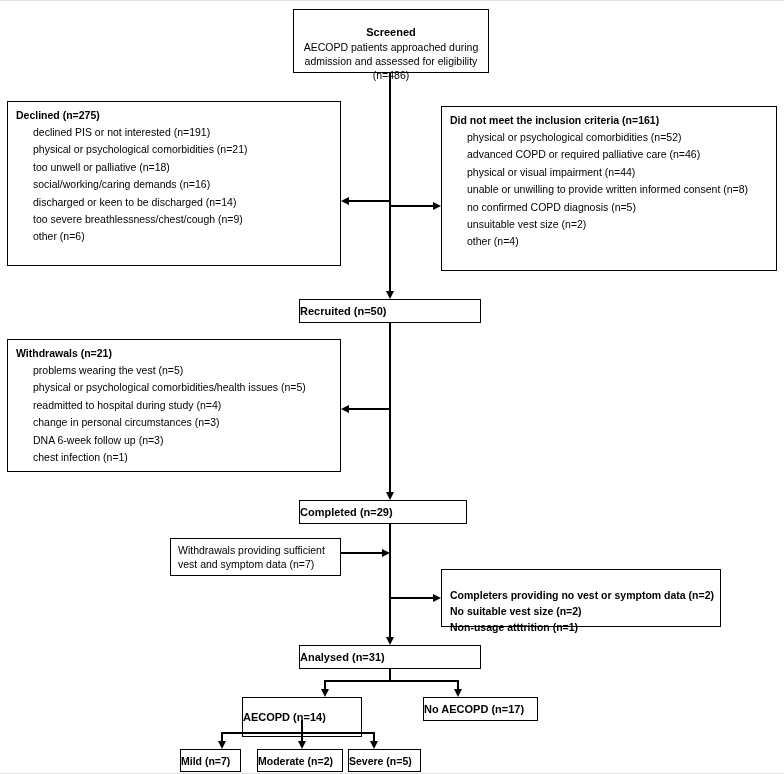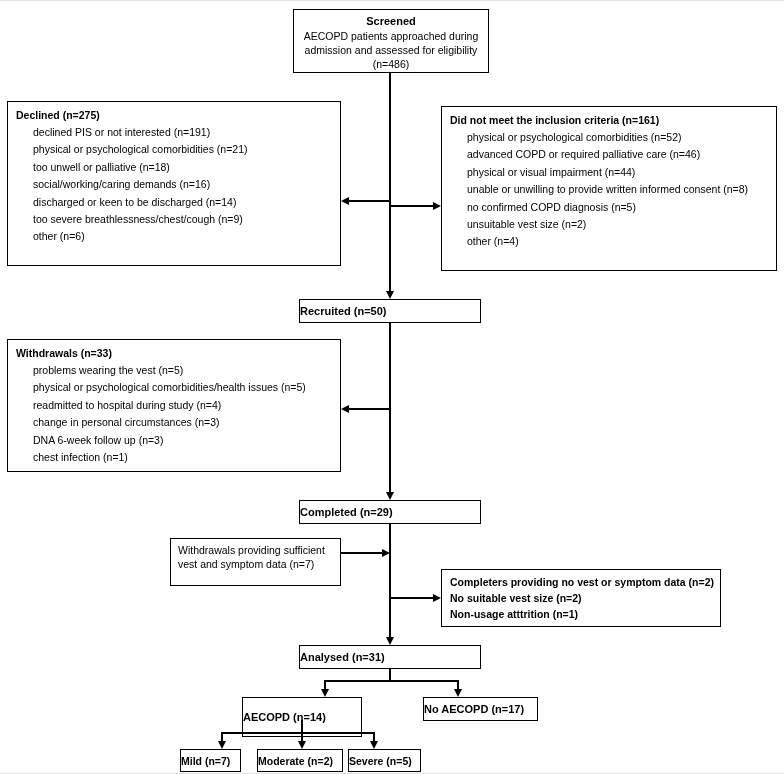--- a/index.html
+++ b/index.html
@@ -16,31 +16,31 @@
   }
   .list-box { font-size:10.5px; padding:5px 16px 4px 8px; }
   .list-header { font-weight:bold; line-height:17px; white-space:nowrap; }
   .list-item { padding-left:17px; line-height:17.4px; white-space:nowrap; }
   .line { position:absolute; background:#000; }
   .arrow { position:absolute; width:0; height:0; }
   .arrow.down  { border-left:4.5px solid transparent; border-right:4.5px solid transparent; border-top:8px solid #000; }
   .arrow.left  { border-top:4.5px solid transparent; border-bottom:4.5px solid transparent; border-right:8px solid #000; }
   .arrow.right { border-top:4.5px solid transparent; border-bottom:4.5px solid transparent; border-left:8px solid #000; }
 
-  #screened { left:293px; top:8px; width:196px; height:64px; text-align:center; padding-top:4px; font-size:10.5px; line-height:14px; }
+  #screened { left:293px; top:8px; width:196px; height:64px; text-align:center; padding-top:15px; font-size:10.5px; line-height:14px; }
   #screened .b-title { font-weight:bold; font-size:11px; line-height:15px; }
 
   #declined    { left:7px;   top:100px; width:334px; height:165px; }
   #notmeet     { left:441px; top:105px; width:336px; height:165px; }
   #recruited   { left:299px; top:298px; width:182px; height:24px; }
   #withdrawals { left:7px;   top:338px; width:334px; height:133px; }
-  #completed   { left:299px; top:499px; width:182px; height:24px; }
-  #wdprov      { left:170px; top:537px; width:171px; height:48px; font-size:10.5px; line-height:14px; padding:4px 7px; }
+  #completed   { left:299px; top:499px; width:168px; height:24px; }
+  #wdprov      { left:170px; top:537px; width:171px; height:38px; font-size:10.5px; line-height:14px; padding:4px 7px; }
   #wdprov div  { white-space:nowrap; }
-  #completers  { left:441px; top:568px; width:280px; height:58px; font-size:10.5px; font-weight:bold; line-height:16px; padding:4px 8px; }
+  #completers  { left:441px; top:568px; width:280px; height:58px; font-size:10.5px; font-weight:bold; line-height:16px; padding:17px 8px; }
   #completers div { white-space:nowrap; }
   #analysed    { left:299px; top:644px; width:182px; height:24px; }
   #aecopd      { left:242px; top:696px; width:120px; height:40px; }
   #noaecopd    { left:423px; top:696px; width:115px; height:24px; }
   #mild        { left:180px; top:748px; width:61px;  height:23px; font-size:10.5px; }
   #moderate    { left:257px; top:748px; width:86px;  height:23px; font-size:10.5px; }
   #severe      { left:348px; top:748px; width:73px;  height:23px; font-size:10.5px; }
 </style>
 </head>
 <body>
@@ -74,21 +74,21 @@
     <div class="list-item">no confirmed COPD diagnosis (n=5)</div>
     <div class="list-item">unsuitable vest size (n=2)</div>
     <div class="list-item">other (n=4)</div>
   </div>
 
   <div class="box center-box" id="recruited">
     <span>Recruited (n=50)</span>
   </div>
 
   <div class="box list-box" id="withdrawals">
-    <div class="list-header">Withdrawals (n=33)</div>
+    <div class="list-header">Withdrawals (n=21)</div>
     <div class="list-item">problems wearing the vest (n=5)</div>
     <div class="list-item">physical or psychological comorbidities/health issues (n=5)</div>
     <div class="list-item">readmitted to hospital during study (n=4)</div>
     <div class="list-item">change in personal circumstances (n=3)</div>
     <div class="list-item">DNA 6-week follow up (n=3)</div>
     <div class="list-item">chest infection (n=1)</div>
   </div>
 
   <div class="box center-box" id="completed">
     <span>Completed (n=29)</span>

